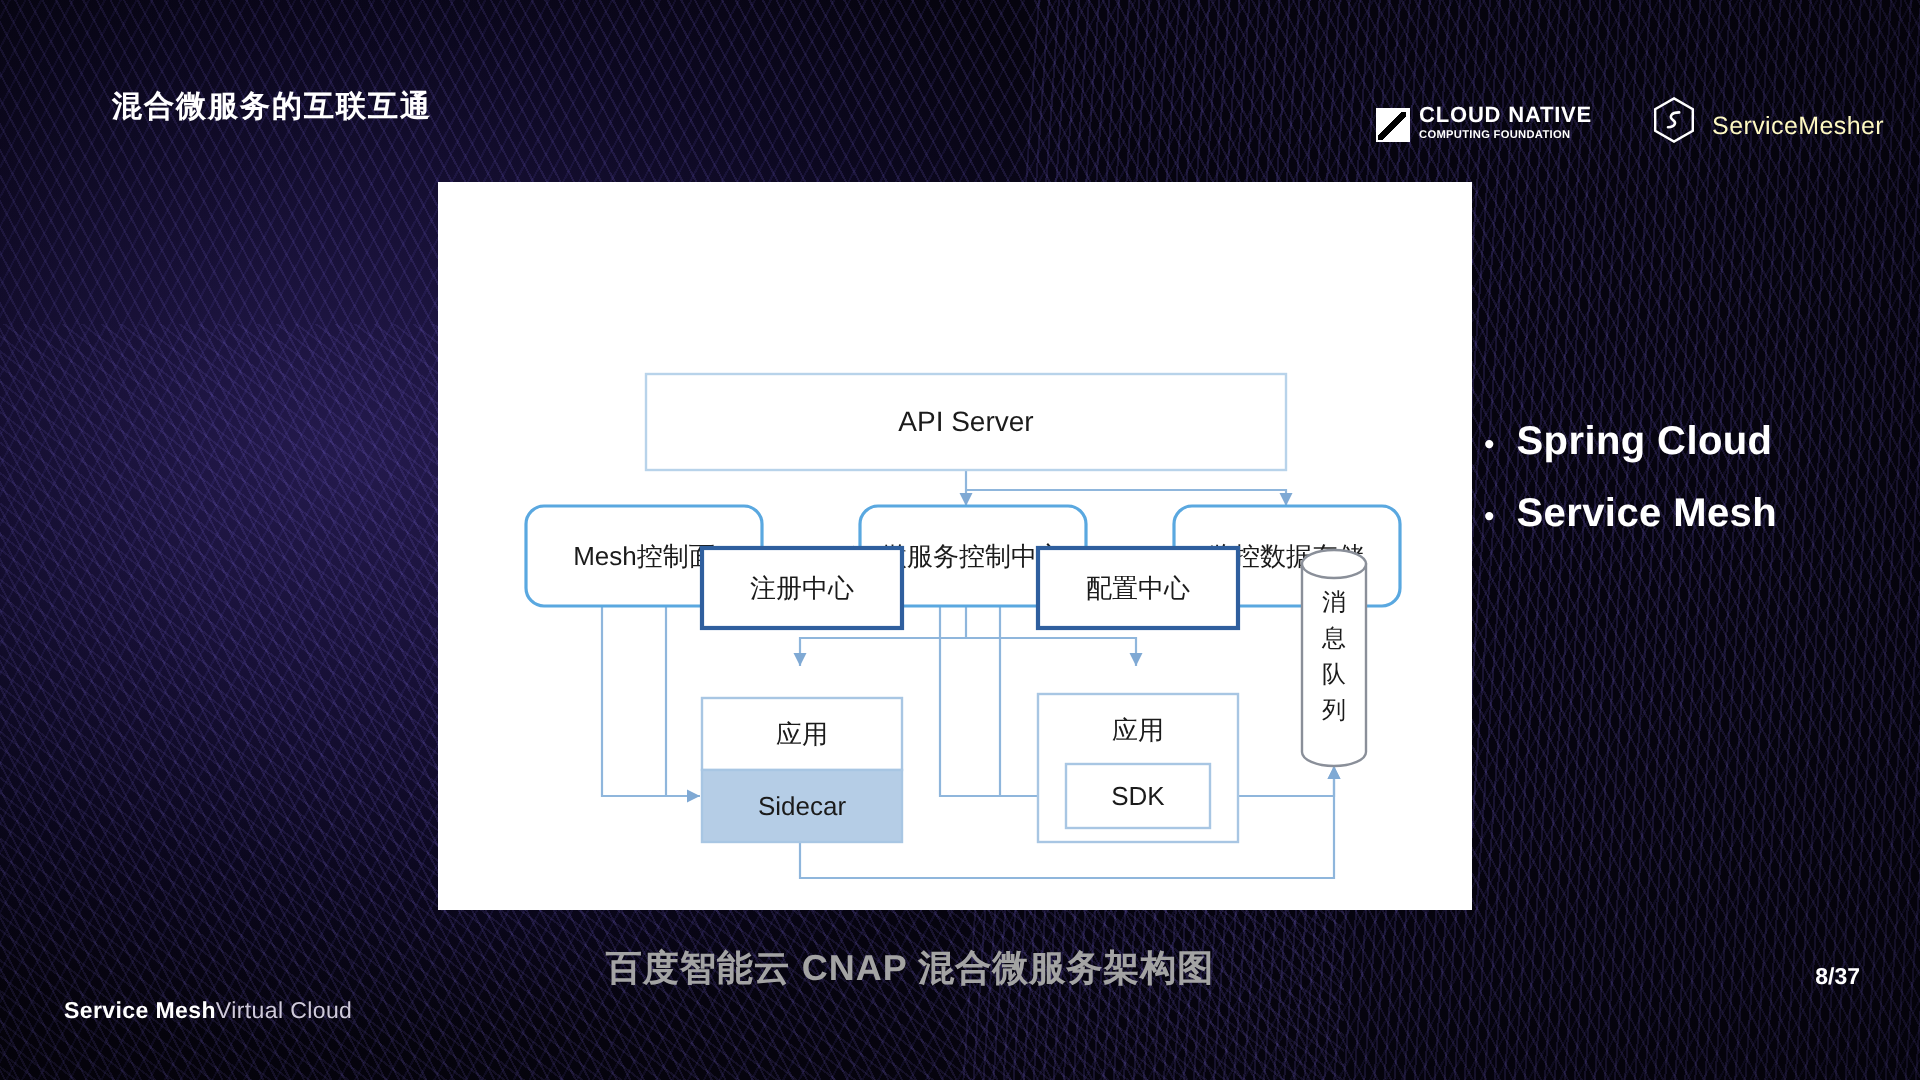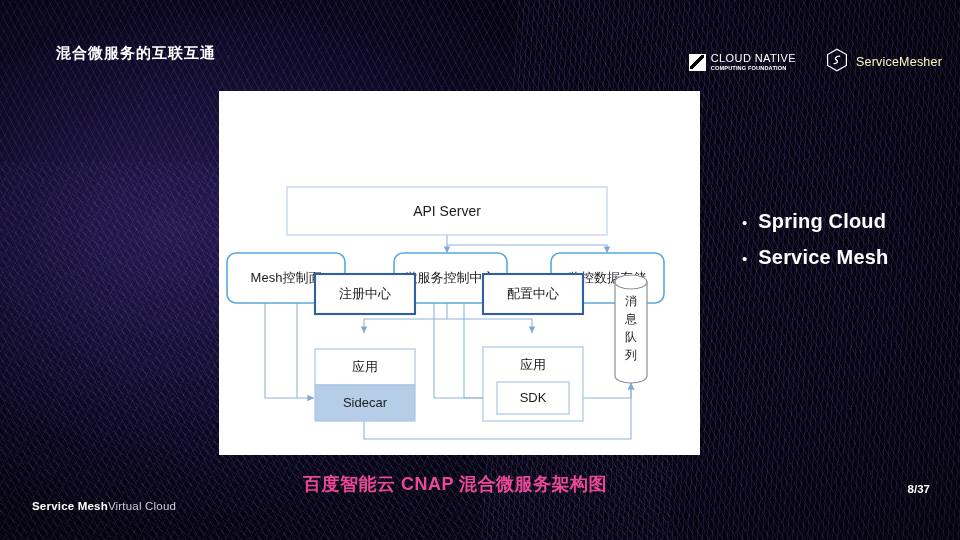--- a/index.html
+++ b/index.html
@@ -78,49 +78,50 @@
   .cncf{display:flex;align-items:center;gap:5px;}
   .cncf-mark{
     width:17px;height:17px;background:#ffffff;position:relative;flex:0 0 auto;
   }
   .cncf-mark:after{
     content:"";position:absolute;left:1.5px;top:1.5px;right:1.5px;bottom:1.5px;
     background:linear-gradient(to bottom right,
       #ffffff 0 42%, #000000 42% 58%, #ffffff 58% 100%);
   }
   .cncf-txt{display:flex;flex-direction:column;line-height:1;}
-  .cncf-t1{font-size:11px;font-weight:normal;color:#fff;letter-spacing:.4px;}
+  .cncf-t1{font-size:11px;font-weight:bold;color:#fff;letter-spacing:.4px;}
   .cncf-t2{font-size:5.6px;font-weight:bold;color:#fff;letter-spacing:.15px;margin-top:2px;}
   .sm{display:flex;align-items:center;gap:8px;}
   .sm-name{font-size:12.5px;color:#fef9c3;letter-spacing:.2px;}
 
   
   .bullets{position:absolute;left:742px;top:210px;}
   .bullet{display:flex;align-items:baseline;gap:11px;margin-bottom:13px;}
   .bullet .dot{color:#ffffff;font-size:15px;line-height:1;}
   .bullet .btxt{color:#ffffff;font-size:20px;font-weight:bold;letter-spacing:.2px;white-space:nowrap;}
 
   
   .panel{
     position:absolute;left:219px;top:91px;width:481px;height:364px;
     background:#ffffff;
+    padding-left:36px;
   }
   .panel svg{display:block;width:481px;height:364px;}
   .nodetext{
     font-family:"Liberation Sans","DejaVu Sans",sans-serif;
     fill:#1b1b1b;
     text-anchor:middle;
     dominant-baseline:middle;
   }
 
   
   .caption{
     position:absolute;left:0;top:472px;width:940px;
     text-align:center;
-    font-size:18px;font-weight:bold;color:#ec4899;letter-spacing:.5px;
+    font-size:18px;font-weight:bold;color:#a3a3a3;letter-spacing:.5px;
   }
   .caption-inner{display:inline-block;margin-left:-30px;}
 
   
   .footer{
     position:absolute;left:32px;top:500px;
     font-size:11.5px;color:#cfcada;letter-spacing:.2px;
   }
   .footer b{color:#ffffff;font-weight:bold;}
   .pageno{

